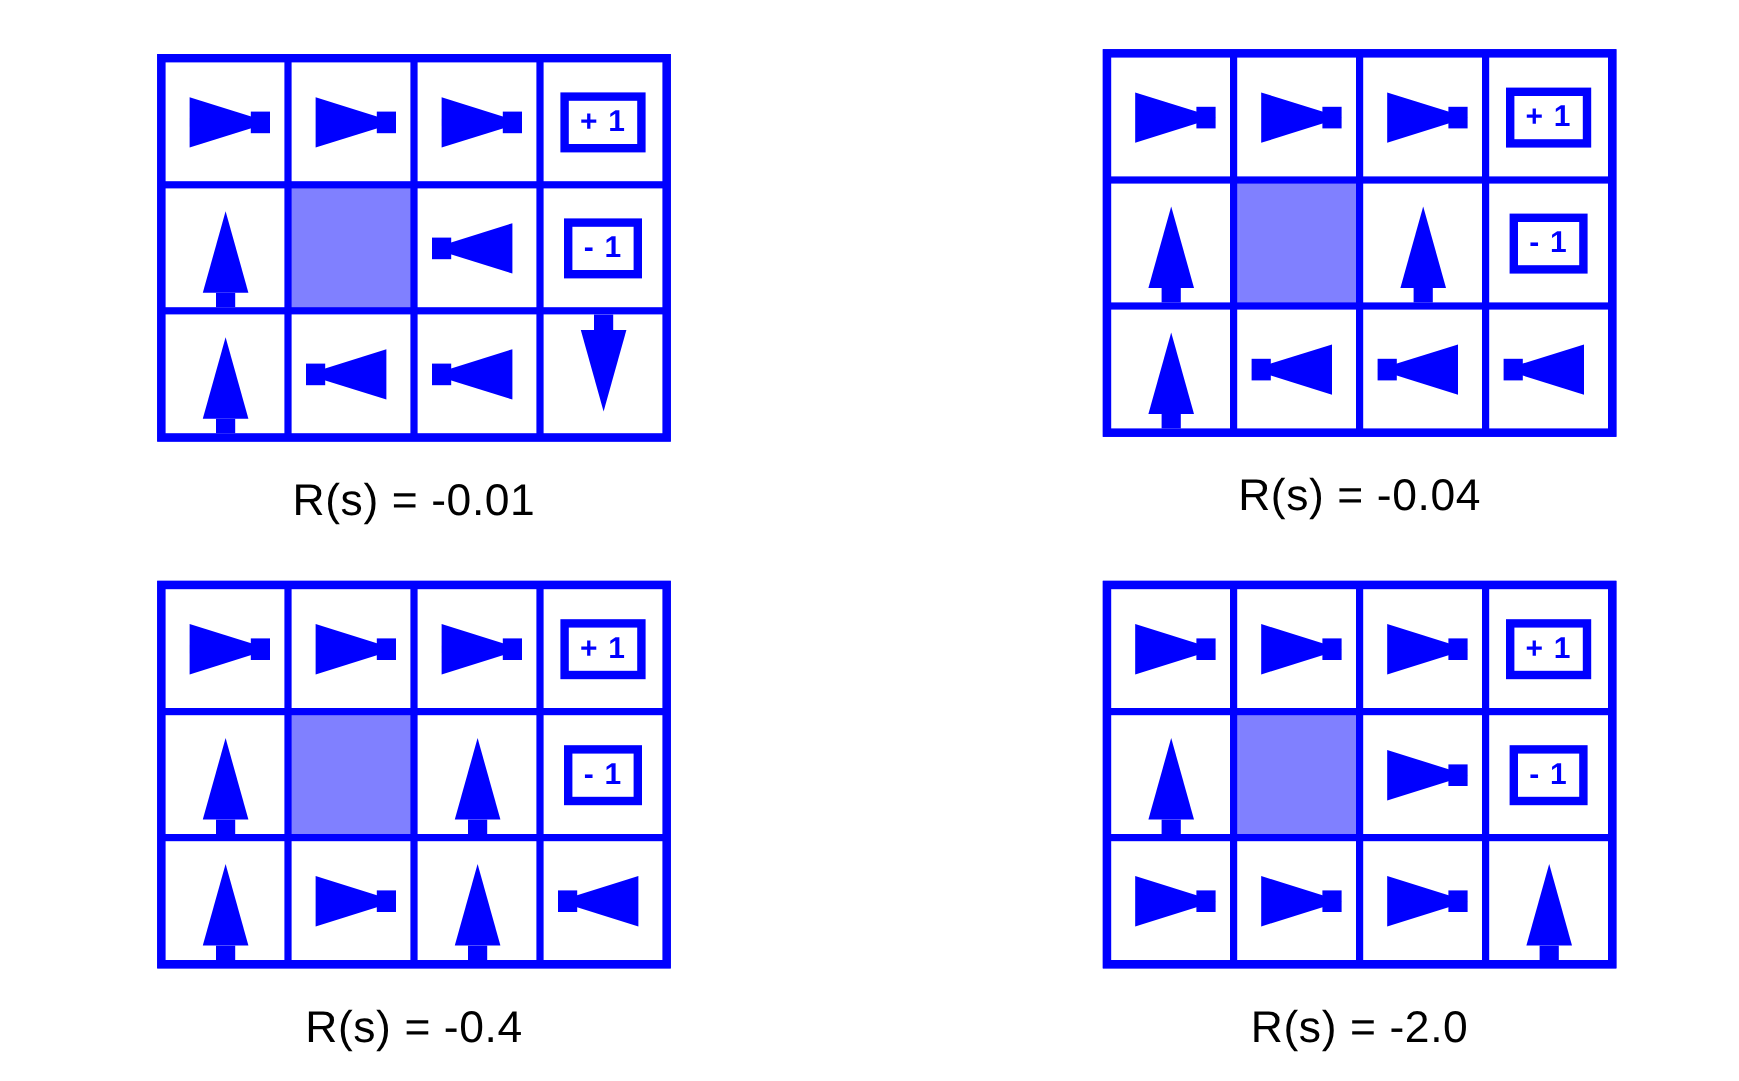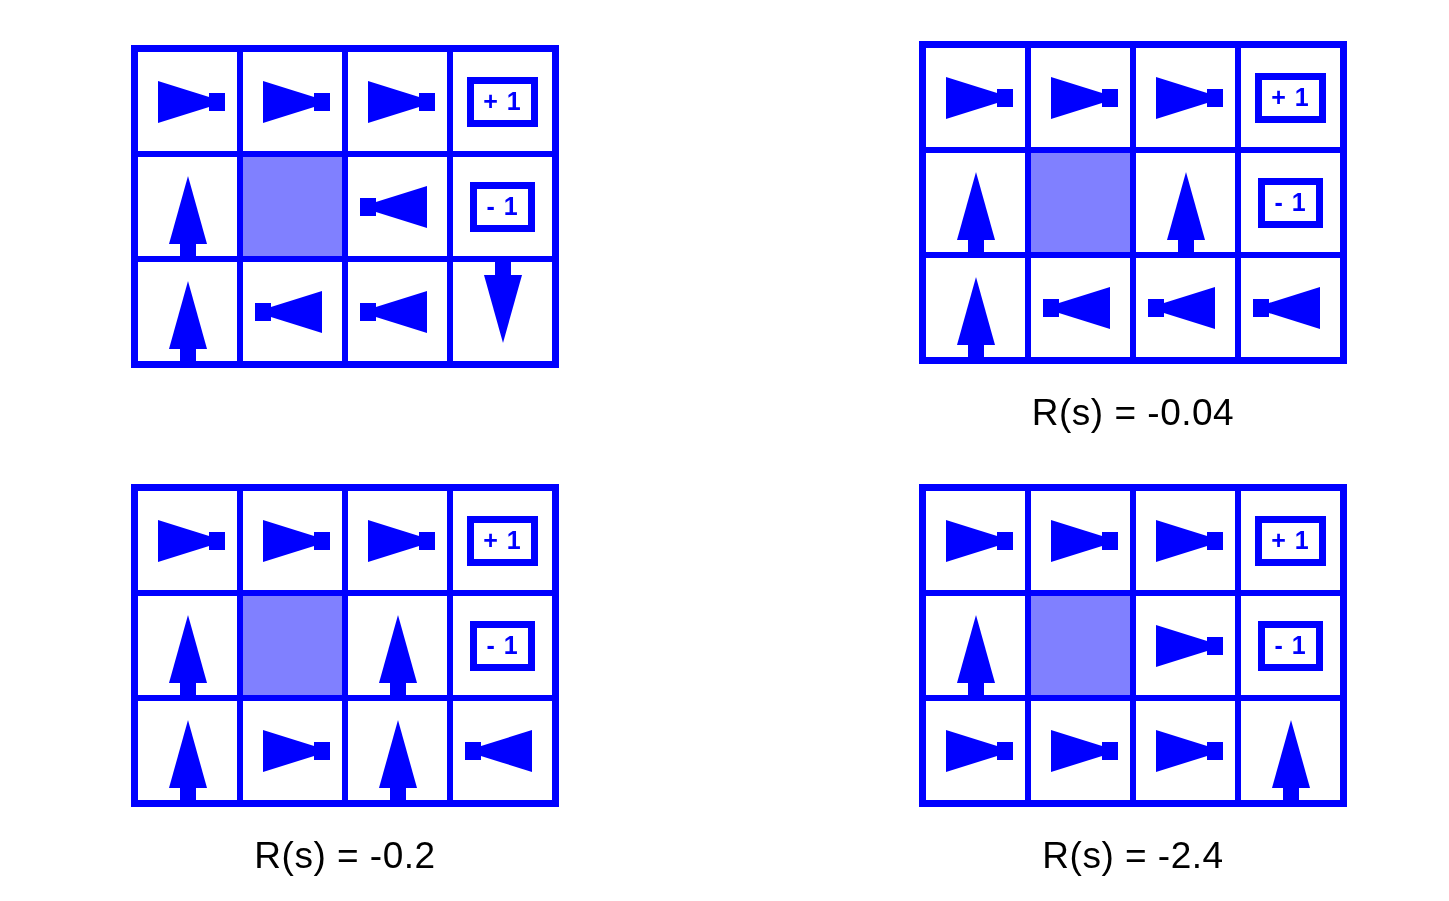--- a/index.html
+++ b/index.html
@@ -194,20 +194,21 @@
         <div class="cell">
           <span class="arrow arrow-left"></span>
         </div>
         <div class="cell">
           <span class="arrow arrow-left"></span>
         </div>
         <div class="cell">
           <span class="arrow arrow-down"></span>
         </div>
       </div>
+      <div class="caption">R(s) = -0.01</div>
     </div>
     <div class="panel panel-1">
       <div class="grid">
         <div class="cell">
           <span class="arrow arrow-right"></span>
         </div>
         <div class="cell">
           <span class="arrow arrow-right"></span>
         </div>
         <div class="cell">
@@ -271,21 +272,21 @@
         <div class="cell">
           <span class="arrow arrow-right"></span>
         </div>
         <div class="cell">
           <span class="arrow arrow-up"></span>
         </div>
         <div class="cell">
           <span class="arrow arrow-left"></span>
         </div>
       </div>
-      <div class="caption">R(s) = -0.2</div>
+      <div class="caption">R(s) = -0.4</div>
     </div>
     <div class="panel panel-3">
       <div class="grid">
         <div class="cell">
           <span class="arrow arrow-right"></span>
         </div>
         <div class="cell">
           <span class="arrow arrow-right"></span>
         </div>
         <div class="cell">
@@ -310,15 +311,15 @@
         <div class="cell">
           <span class="arrow arrow-right"></span>
         </div>
         <div class="cell">
           <span class="arrow arrow-right"></span>
         </div>
         <div class="cell">
           <span class="arrow arrow-up"></span>
         </div>
       </div>
-      <div class="caption">R(s) = -2.4</div>
+      <div class="caption">R(s) = -2.0</div>
     </div>
   </div>
 
 </body></html>

